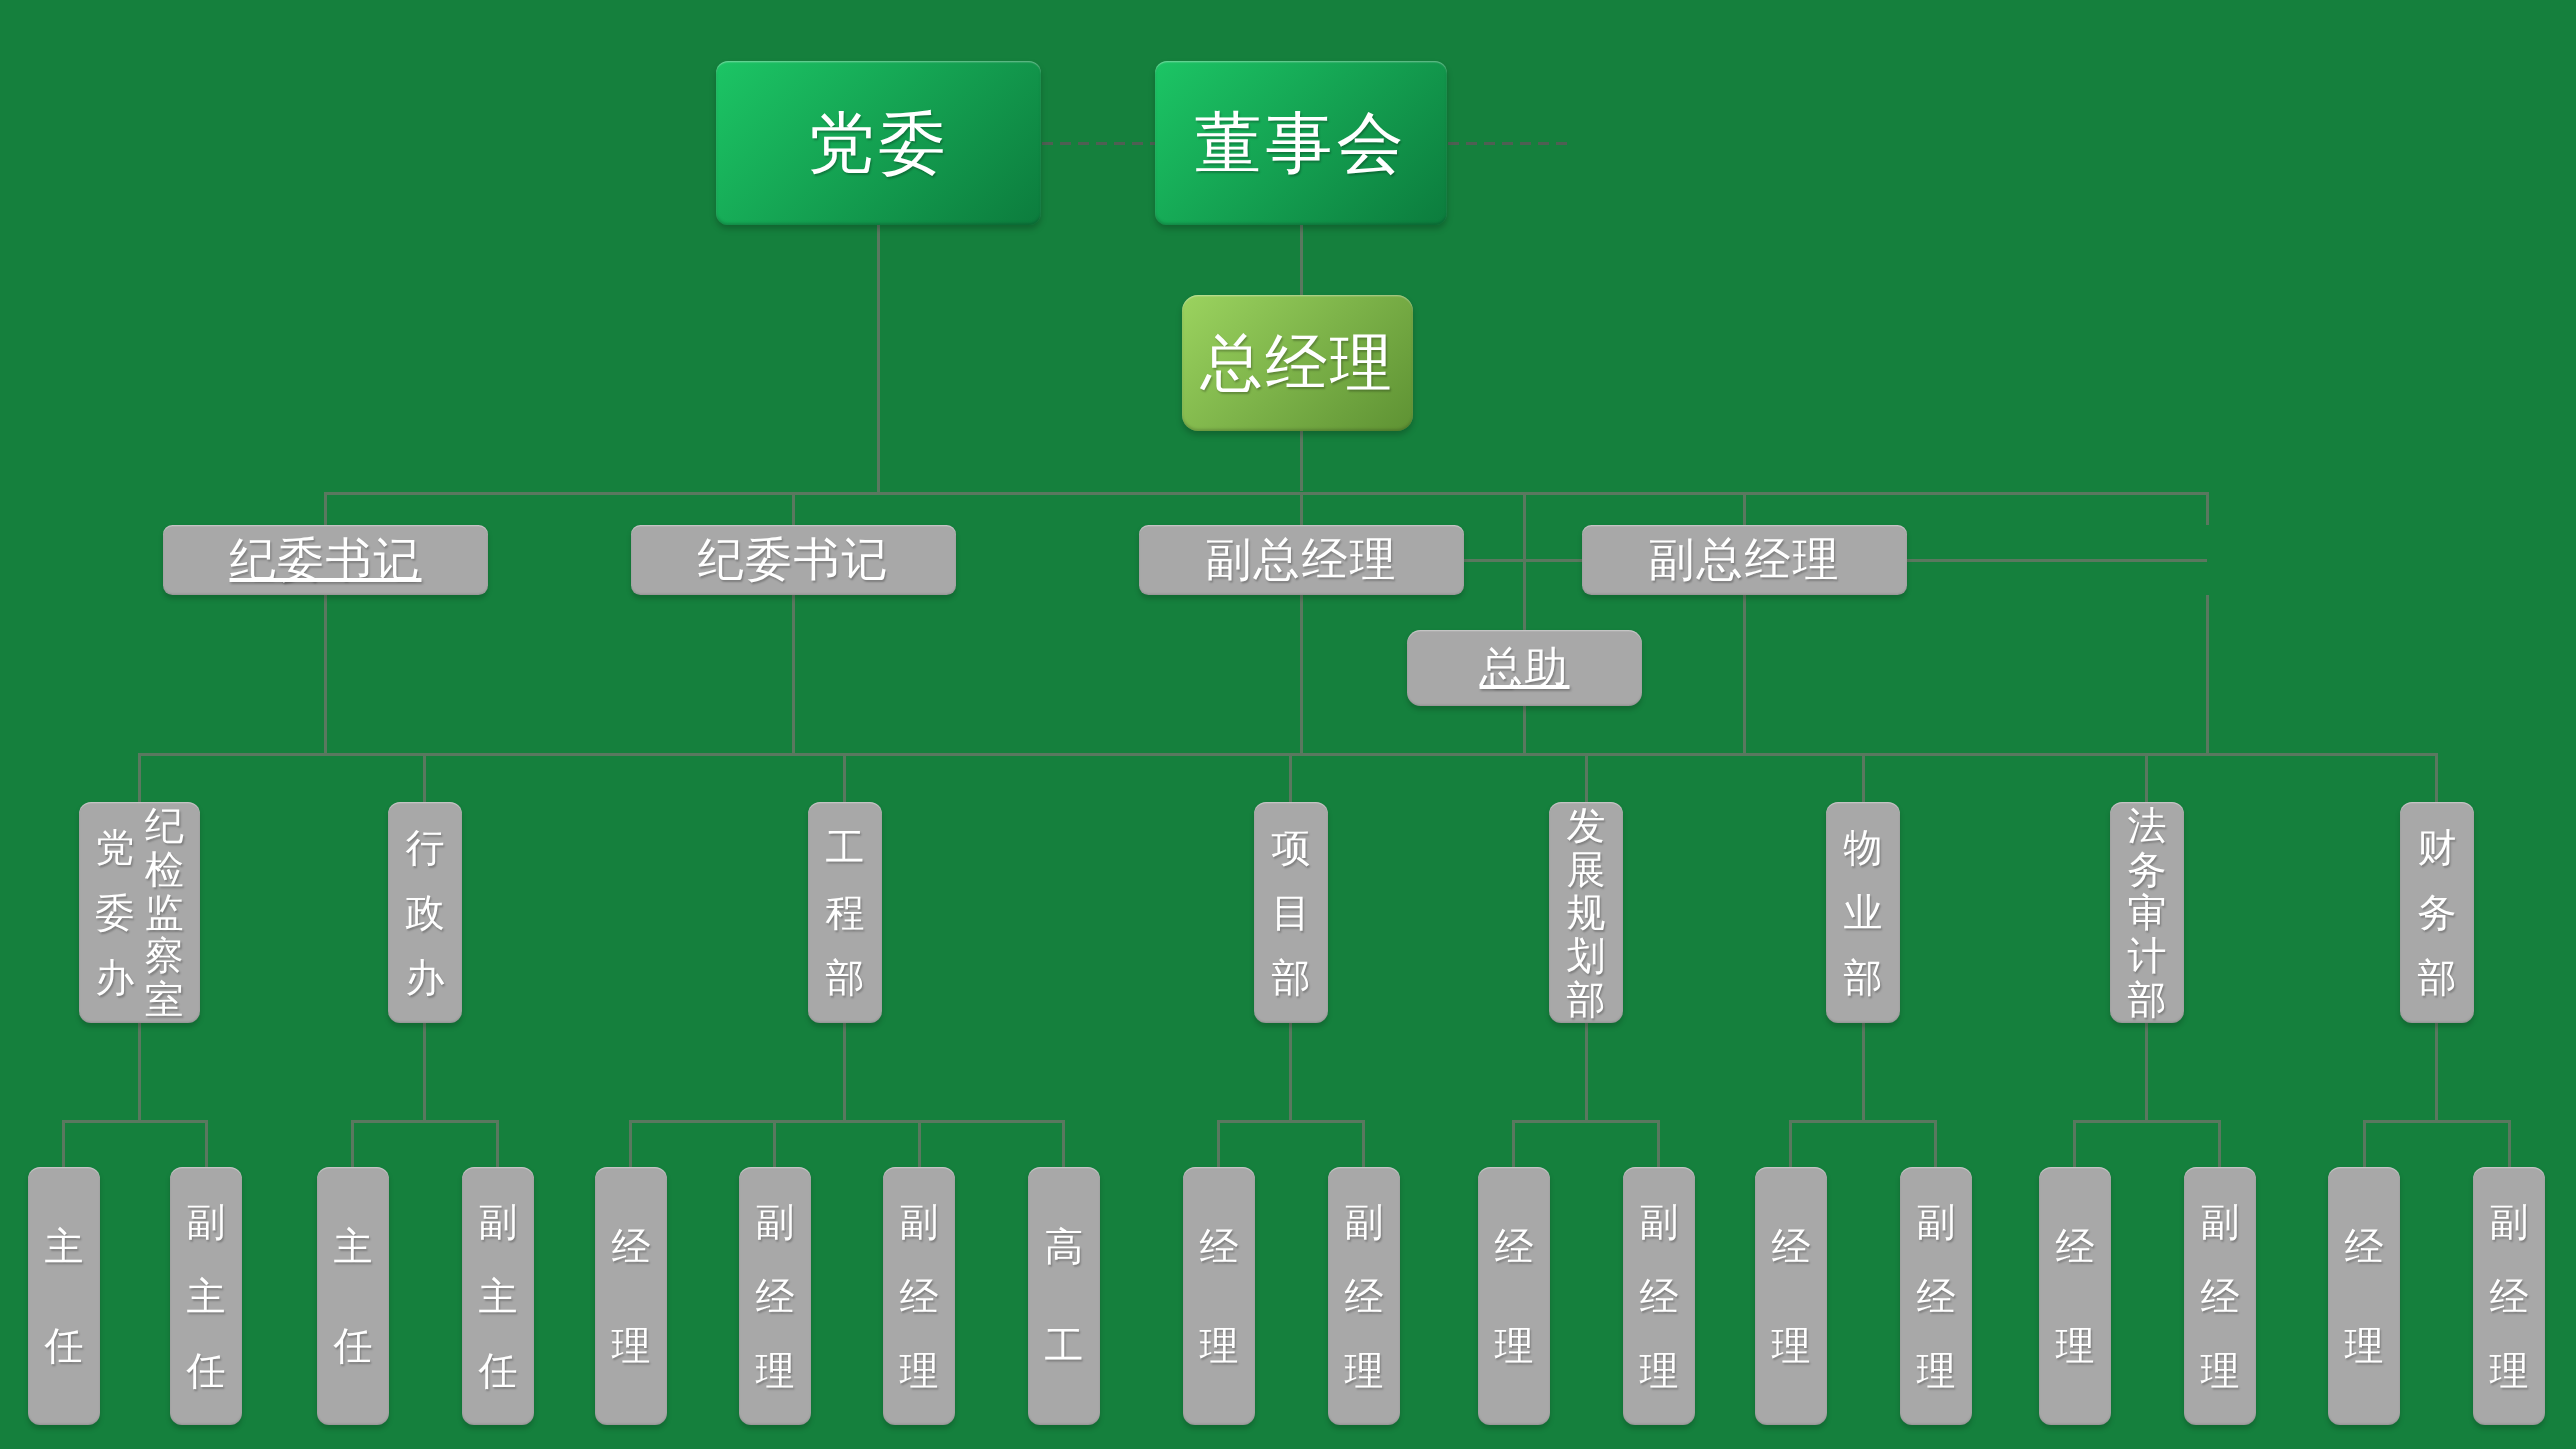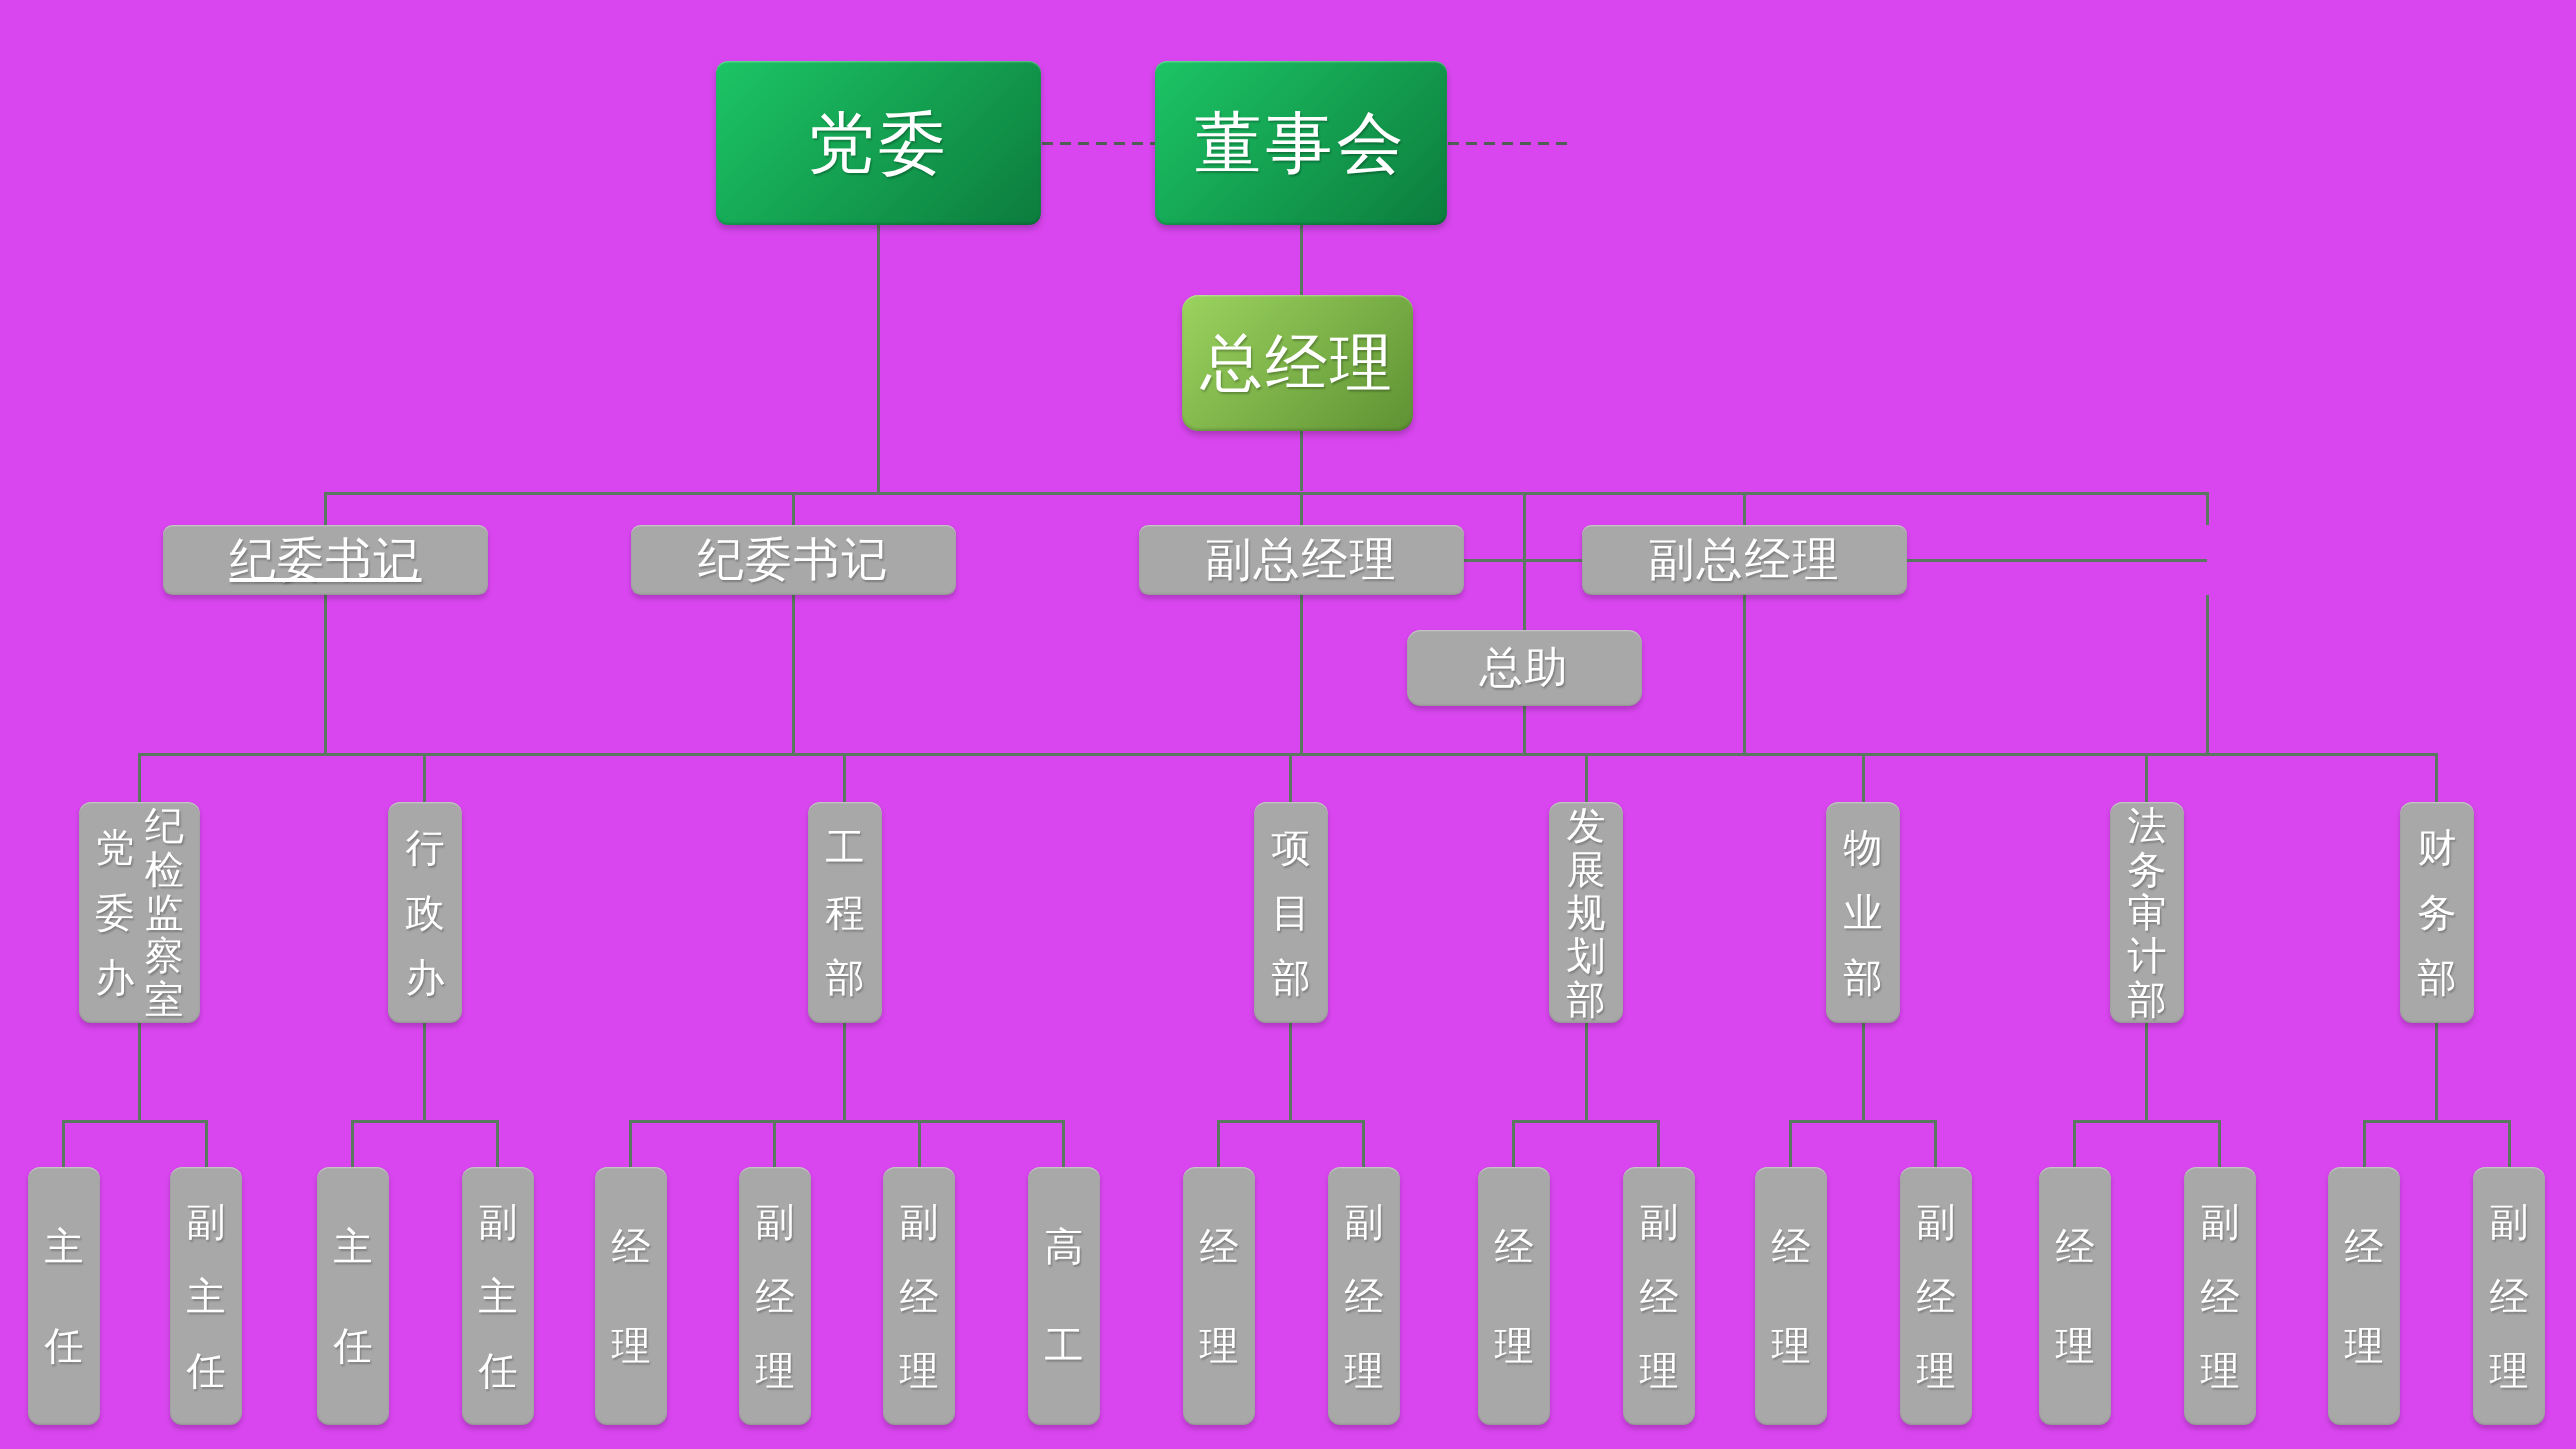--- a/index.html
+++ b/index.html
@@ -1,17 +1,17 @@
 <!DOCTYPE html>
 <html style="font-size:10.7px"><head>
 <meta charset="utf-8">
 <style>
   html,body{margin:0;padding:0;background:#ffffff;}
   body{font-family:"Liberation Sans", sans-serif;}
-  .stage{position:relative;width:2576px;height:1449px;background:#d946ef;overflow:hidden;}
+  .stage{position:relative;width:2576px;height:1449px;background:#15803d;overflow:hidden;}
 
   
   .vline{position:absolute;width:2.7px;background:#5a785f;z-index:1;}
   .hline{position:absolute;height:2.7px;background:#5a785f;z-index:1;}
   .dashline{position:absolute;height:3.4px;z-index:1;
     background:repeating-linear-gradient(90deg,#4f5f53 0 10.7px,transparent 10.7px 18px);}
 
   
   .box{position:absolute;z-index:2;color:#ffffff;display:flex;align-items:center;justify-content:center;
        text-shadow:1.3px 2px 2px rgba(0,0,0,0.25);}
@@ -19,21 +19,21 @@
          box-shadow:0 4px 6.7px rgba(0,0,0,0.22), inset 0 1.3px 1.3px rgba(255,255,255,0.35), inset 0 -2px 2.7px rgba(0,0,0,0.18);}
   .gm{background:linear-gradient(135deg,#9bd35f 0%,#5e9233 100%);border-radius:16px;
       box-shadow:0 4px 6.7px rgba(0,0,0,0.22), inset 0 1.3px 1.3px rgba(255,255,255,0.35), inset 0 -2px 2.7px rgba(0,0,0,0.18);}
   .gray{background:#a8a8a8;border-radius:9.4px;
         box-shadow:0 3.4px 5.4px rgba(0,0,0,0.18), inset 0 1.3px 0.7px rgba(255,255,255,0.35), inset 0 -1.3px 2px rgba(0,0,0,0.12);}
   .tall{border-radius:12px;}
 
   .f-top{font-size:67px;letter-spacing:4px;}
   .f-gm{font-size:62px;letter-spacing:2.7px;}
   .f-row2{font-size:46px;letter-spacing:2px;}
-  .f-asst{font-size:43px;letter-spacing:2px;}
+  .f-asst{font-size:43px;letter-spacing:2px;text-decoration:underline;}
 
   
   .vbox{display:flex;flex-direction:row-reverse;justify-content:center;align-items:stretch;gap:10.7px;}
   .vcol{display:flex;flex-direction:column;justify-content:space-evenly;align-items:center;height:100%;}
   .vchar{font-size:39px;line-height:1;}
 </style>
 </head>
 <body>
 
 <div class="stage">

